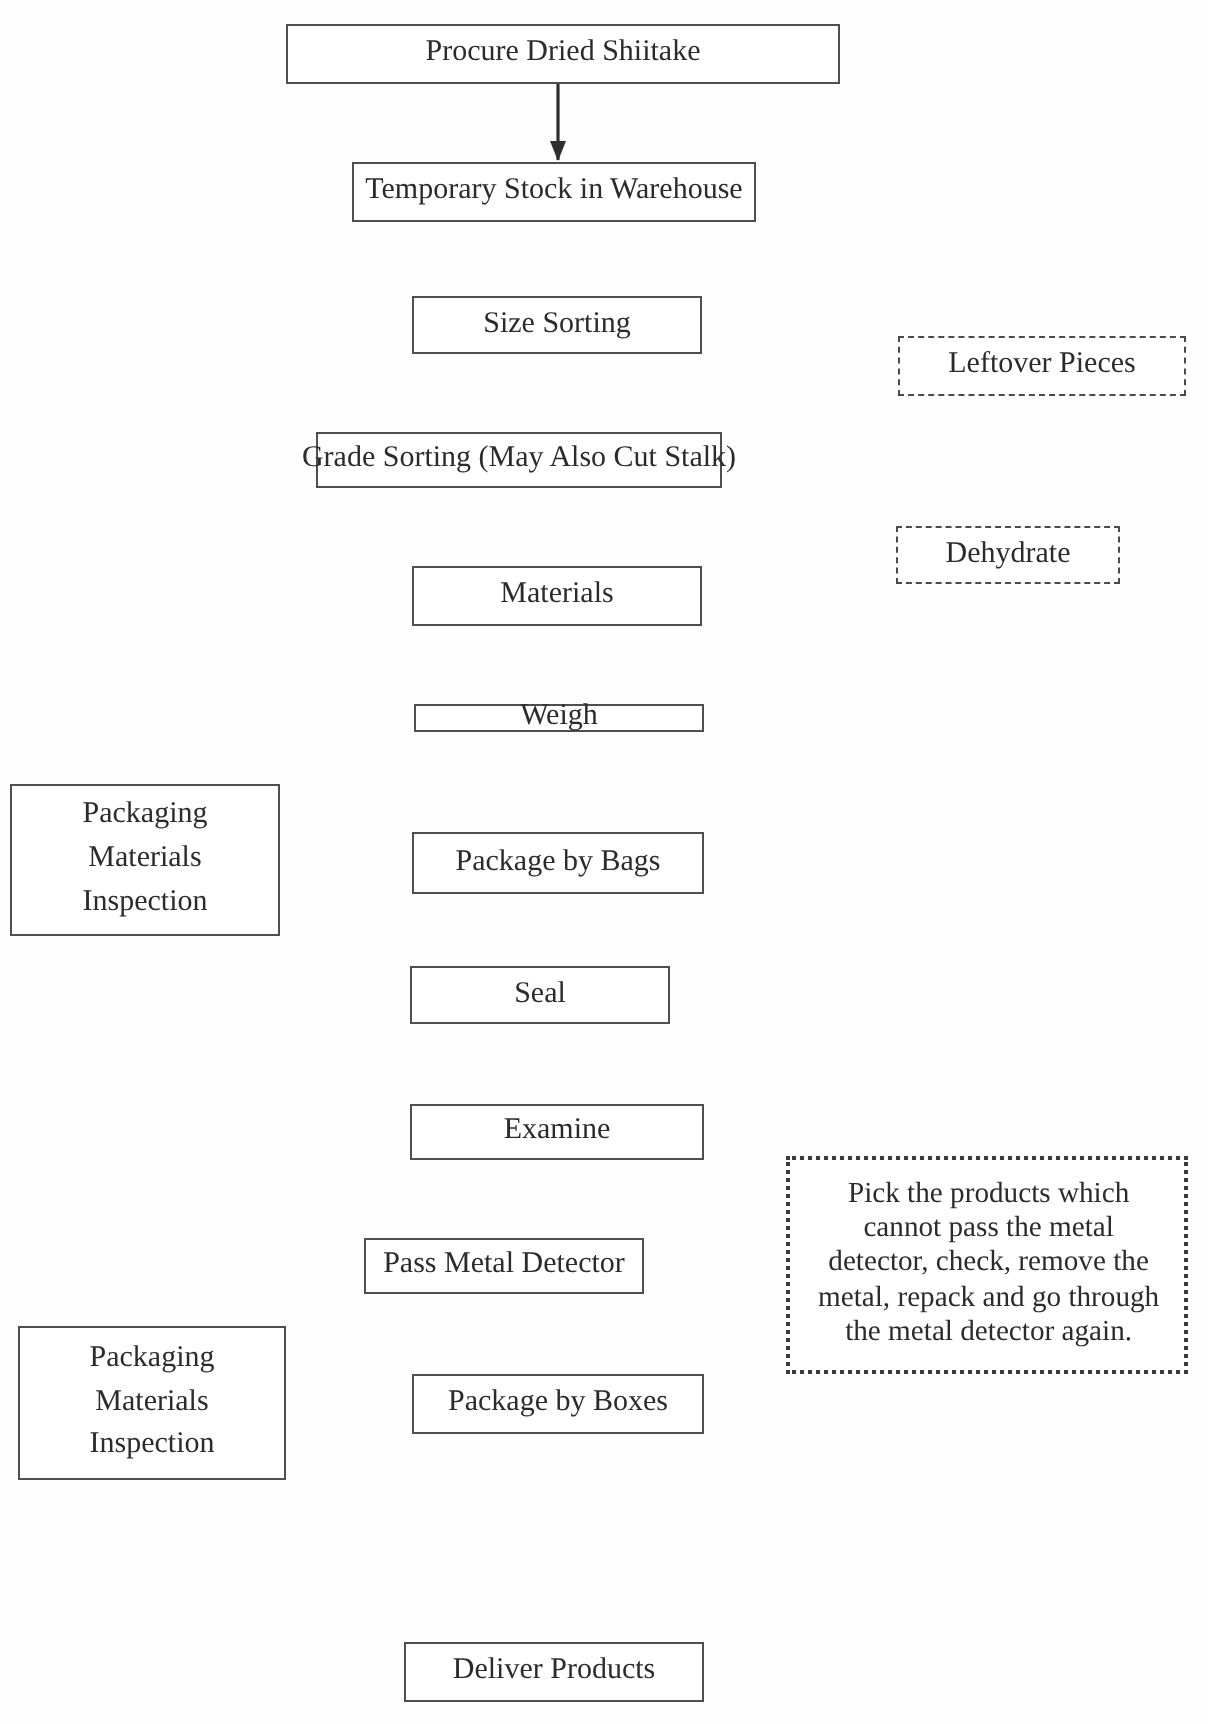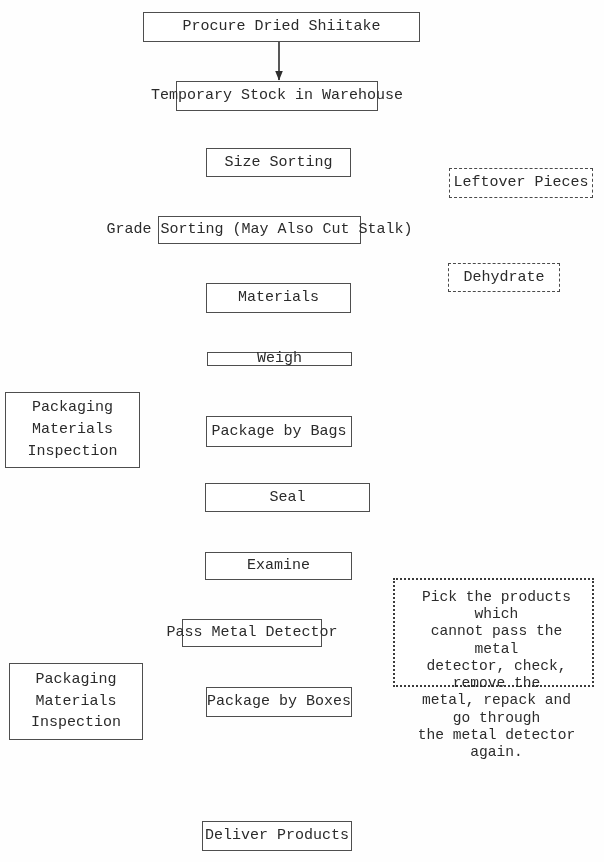--- a/index.html
+++ b/index.html
@@ -5,21 +5,21 @@
   html, body {
     margin: 0;
     padding: 0;
     background: #ffffff;
   }
   #canvas {
     position: relative;
     width: 604px;
     height: 862px;
     background: #fefefe;
-    font-family: Liberation Mono, monospace;
+    font-family: Liberation Serif, serif;
     color: #2b2b2b;
     overflow: hidden;
   }
   .box {
     position: absolute;
     display: flex;
     align-items: center;
     justify-content: center;
     text-align: center;
     box-sizing: border-box;
@@ -95,21 +95,21 @@
   </line>
     </svg>
 
   <div class="box" style="left:143px; top:12px;  width:277px; height:30px">Procure Dried Shiitake</div>
   <div class="box" style="left:176px; top:81px;  width:202px; height:30px">Temporary Stock in Warehouse</div>
   <div class="box" style="left:206px; top:148px; width:145px; height:29px">Size Sorting</div>
   <div class="box" style="left:158px; top:216px; width:203px; height:28px">Grade Sorting (May Also Cut Stalk)</div>
   <div class="box" style="left:206px; top:283px; width:145px; height:30px">Materials</div>
   <div class="box" style="left:207px; top:352px; width:145px; height:14px">Weigh</div>
   <div class="box" style="left:206px; top:416px; width:146px; height:31px">Package by Bags</div>
-  <div class="box" style="left:205px; top:483px; width:165px; height:29px">Seal</div>
+  <div class="box" style="left:205px; top:483px; width:130px; height:29px">Seal</div>
   <div class="box" style="left:205px; top:552px; width:147px; height:28px">Examine</div>
   <div class="box" style="left:182px; top:619px; width:140px; height:28px">Pass Metal Detector</div>
   <div class="box" style="left:206px; top:687px; width:146px; height:30px">Package by Boxes</div>
   <div class="box" style="left:202px; top:821px; width:150px; height:30px">Deliver Products</div>
 
   <div class="box side" style="left:5px; top:392px; width:135px; height:76px">Packaging
 Materials
 Inspection</div>
   <div class="box side" style="left:9px; top:663px; width:134px; height:77px">Packaging
 Materials

